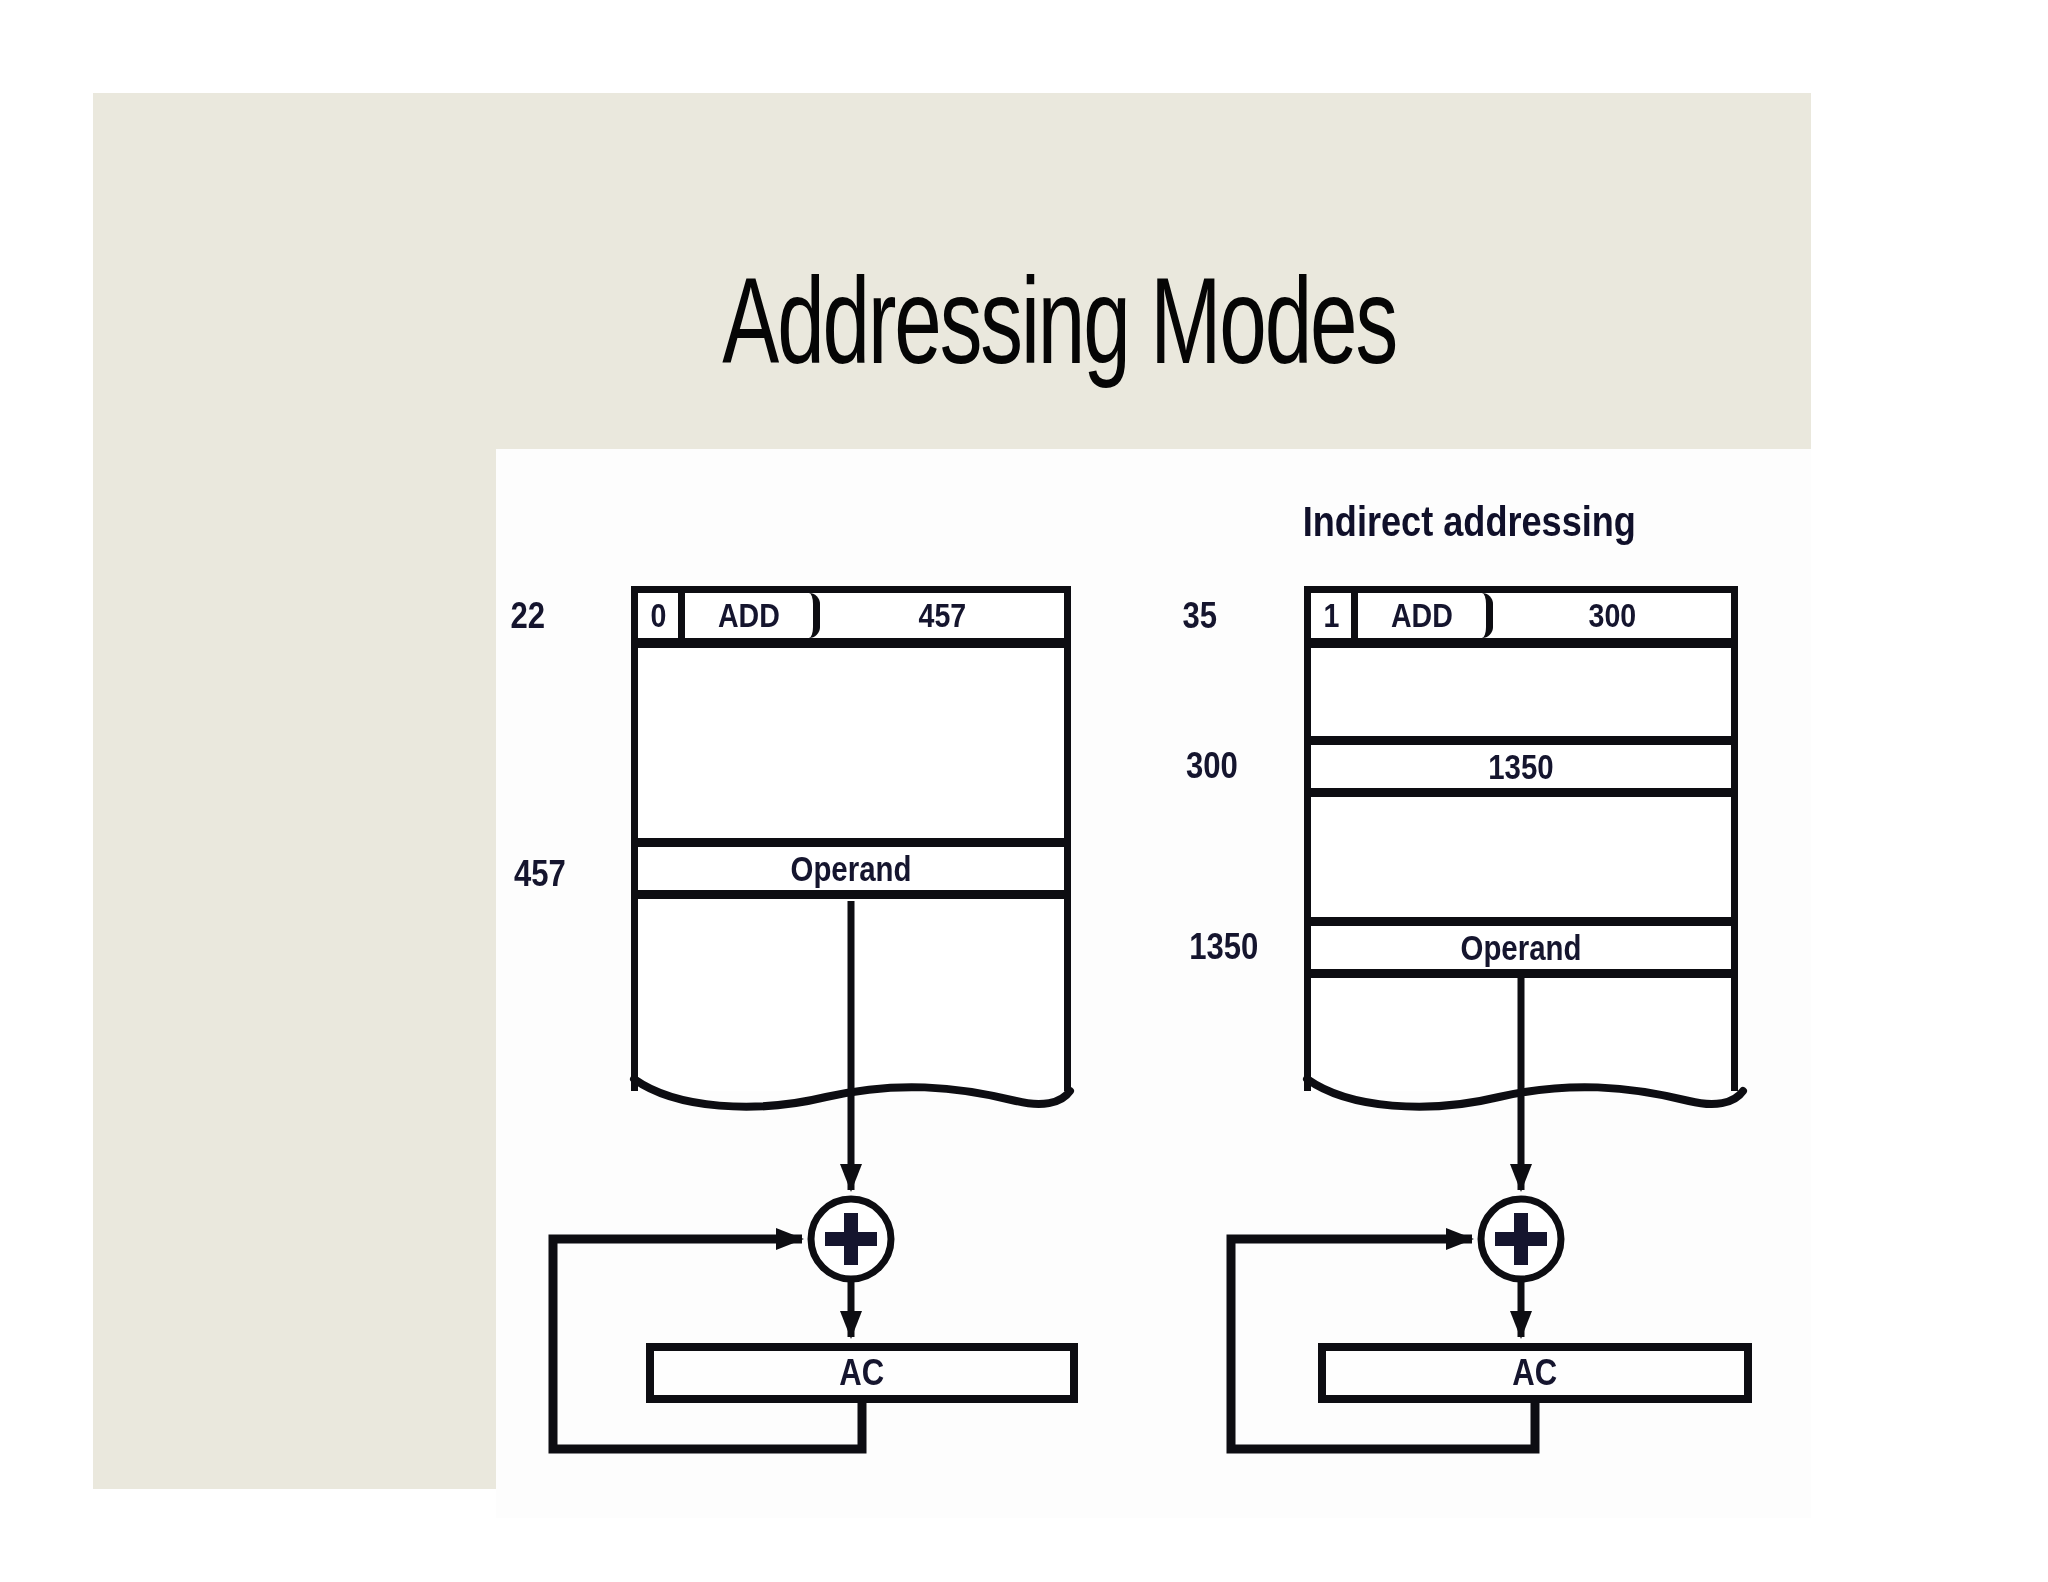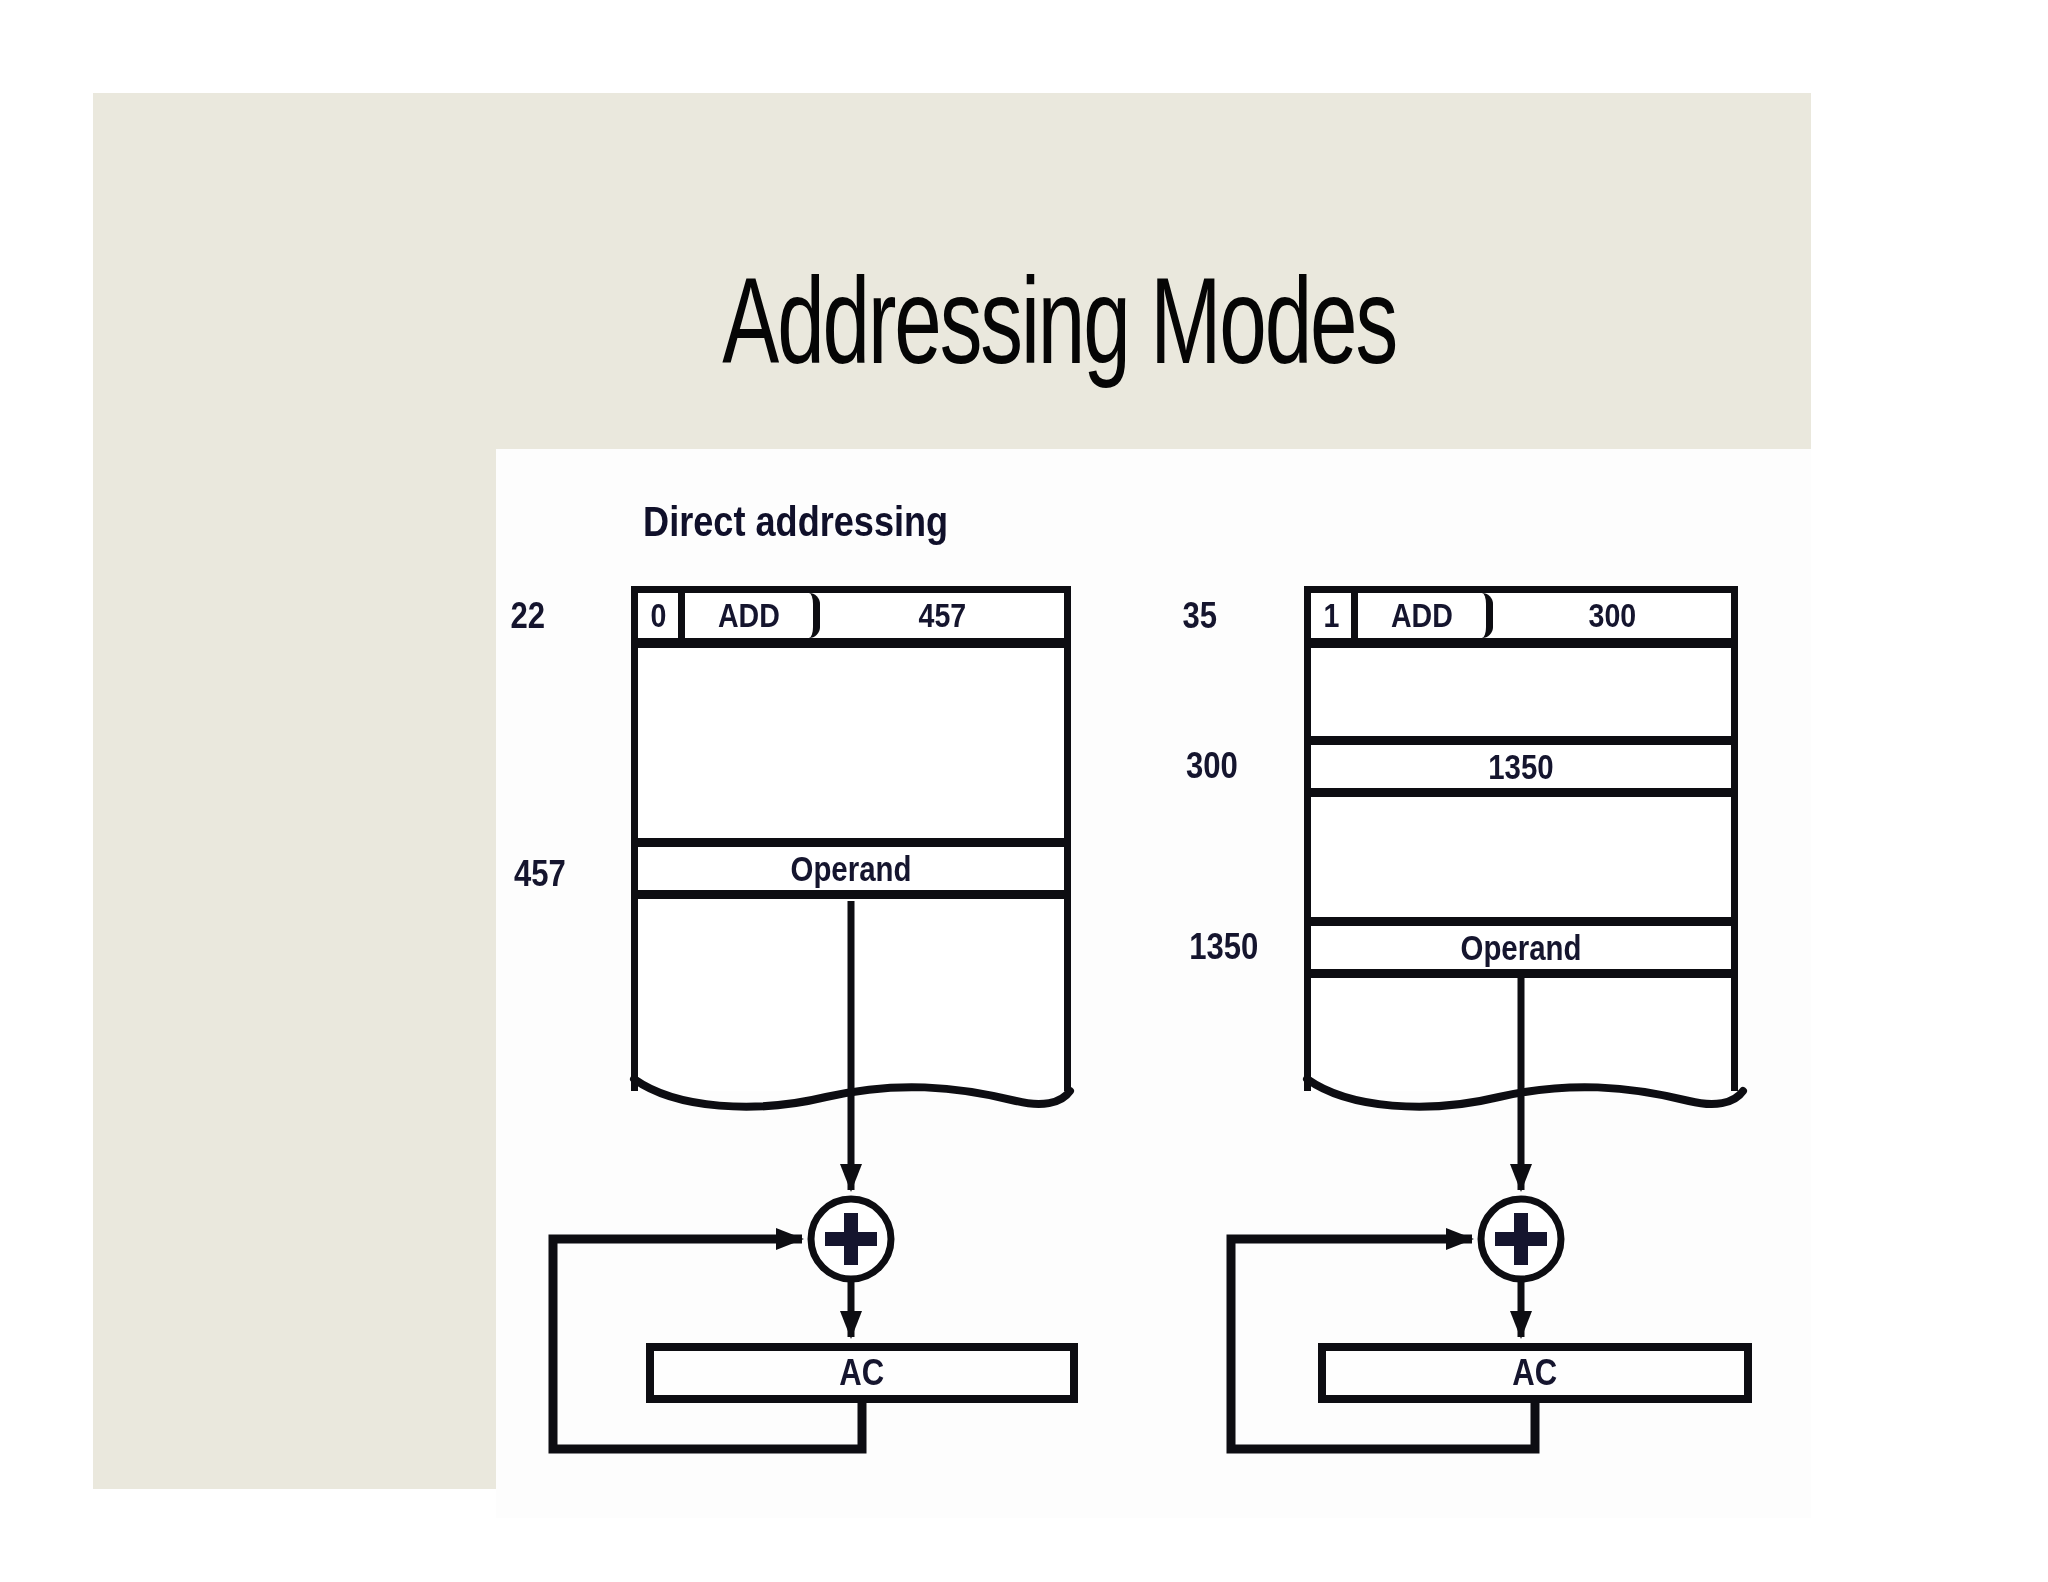--- a/index.html
+++ b/index.html
@@ -43,23 +43,20 @@
 
 <div class="screen">
   <div class="slide">
 
     <div class="slide-title">
       <span class="ctitle">Addressing Modes</span>
     </div>
 
     <div class="panel">
 
-      <div class="dia-title" style="left:40px;">
-        <span class="ct">Direct addressing</span>
-      </div>
 
       <div class="addr-label" style="left:8px;top:146px;">
         <span class="ct-r">22</span>
       </div>
       <div class="addr-label" style="left:8px;top:404px;">
         <span class="ct-r">457</span>
       </div>
 
       <div class="membox" style="left:135px;">
         <div class="irow">
@@ -76,20 +73,23 @@
         <div class="spacer" style="height:190px;"></div>
         <div class="mrow">
           <span class="ct">Operand</span>
         </div>
       </div>
 
       <div class="acbox" style="left:150px;width:432px;">
         <span class="ct">AC</span>
       </div>
 
+      <div class="dia-title" style="left:713px;">
+        <span class="ct">Indirect addressing</span>
+      </div>
 
       <div class="addr-label" style="left:680px;top:146px;text-decoration:underline;">
         <span class="ct-r">35</span>
       </div>
       <div class="addr-label" style="left:680px;top:296px;">
         <span class="ct-r">300</span>
       </div>
       <div class="addr-label" style="left:680px;top:477px;">
         <span class="ct-r">1350</span>
       </div>

